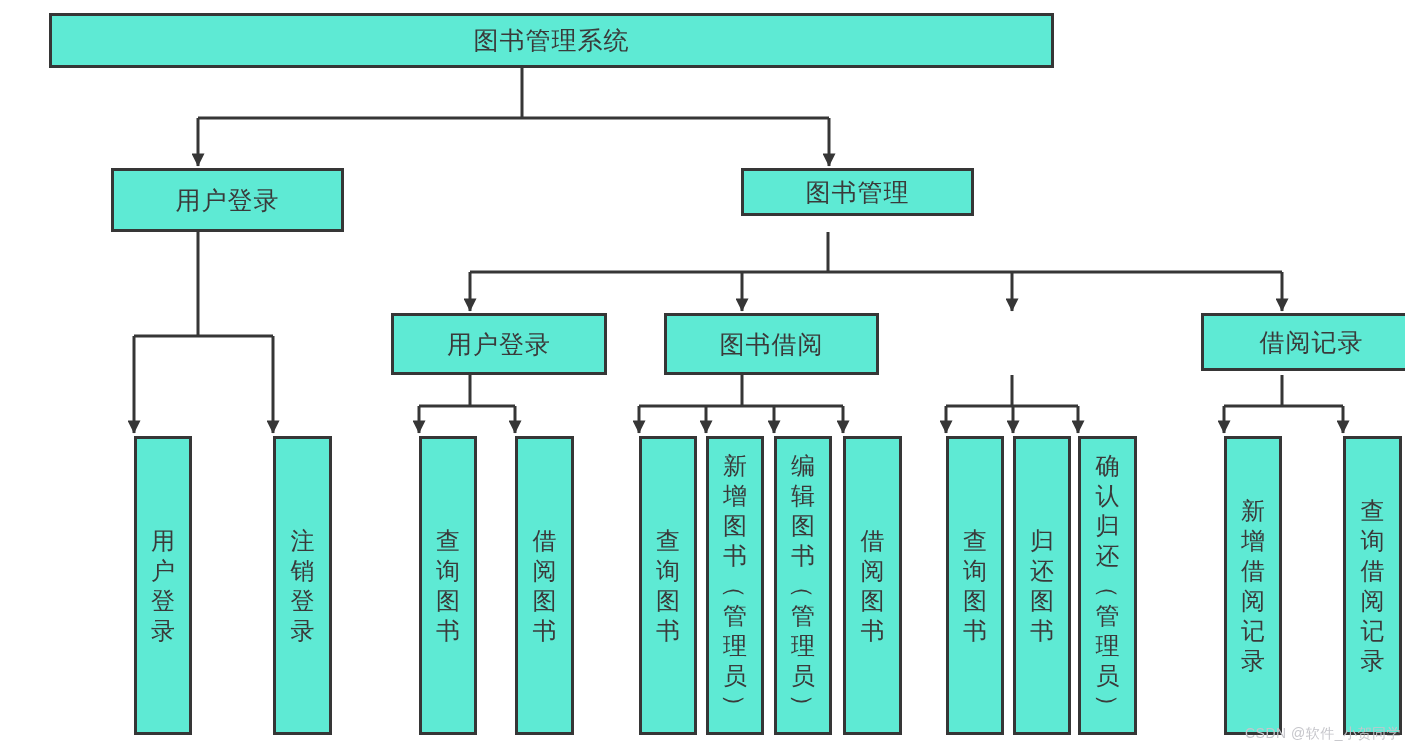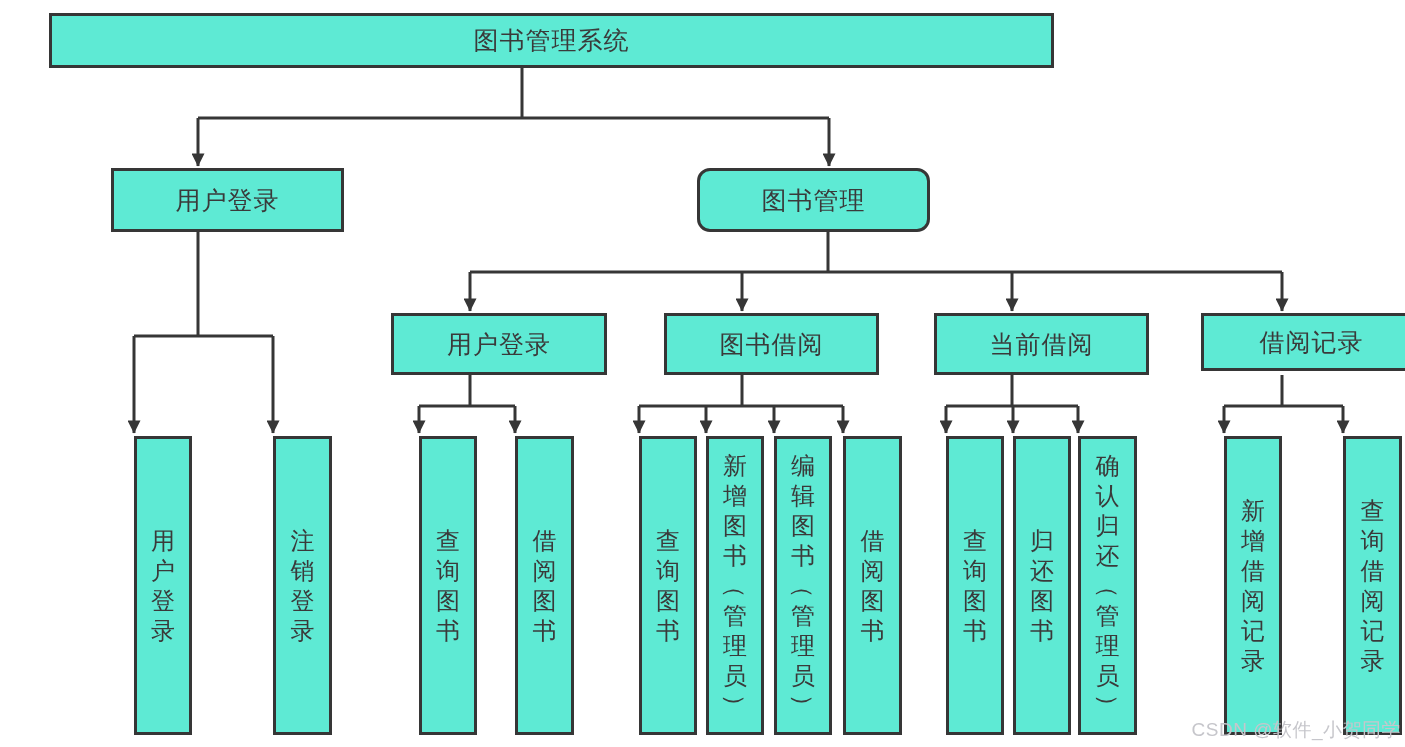--- a/index.html
+++ b/index.html
@@ -51,21 +51,21 @@
     line-height: 30px;
     text-align: center;
   }
   .vtext span.rot {
     transform: rotate(90deg);
   }
   #watermark {
     position: absolute;
     right: 4px;
     bottom: 4px;
-    font-size: 19px;
+    font-size: 14px;
     letter-spacing: 0.5px;
     color: #c6c6cb;
     white-space: nowrap;
     z-index: 5;
   }
 </style>
 </head>
 <body>
 
 <div id="canvas">
@@ -113,32 +113,29 @@
     </g>
   </svg>
 
   <div class="box" style="left:20px; top:13px; width:1005px; height:55px;">
     <span class="hlabel">图书管理系统</span>
   </div>
 
   <div class="box" style="left:82px; top:168px; width:233px; height:64px;">
     <span class="hlabel">用户登录</span>
   </div>
-  <div class="box" style="left:668px; top:168px; width:233px; height:64px;border-radius:13px;">
+  <div class="box" style="left:712px; top:168px; width:233px; height:48px;">
     <span class="hlabel">图书管理</span>
   </div>
 
   <div class="box" style="left:362px; top:313px; width:216px; height:62px;">
     <span class="hlabel">用户登录</span>
   </div>
   <div class="box" style="left:635px; top:313px; width:215px; height:62px;text-align:right;">
     <span class="hlabel">图书借阅</span>
-  </div>
-  <div class="box" style="left:905px; top:313px; width:215px; height:62px;">
-    <span class="hlabel">当前借阅</span>
   </div>
   <div class="box" style="left:1172px; top:313px; width:221px; height:58px;">
     <span class="hlabel">借阅记录</span>
   </div>
 
   <div class="box leaf" style="left:105px; top:436px; width:58px; height:299px;">
     <div class="vtext">
         <span>用</span>
         <span>户</span>
         <span>登</span>

